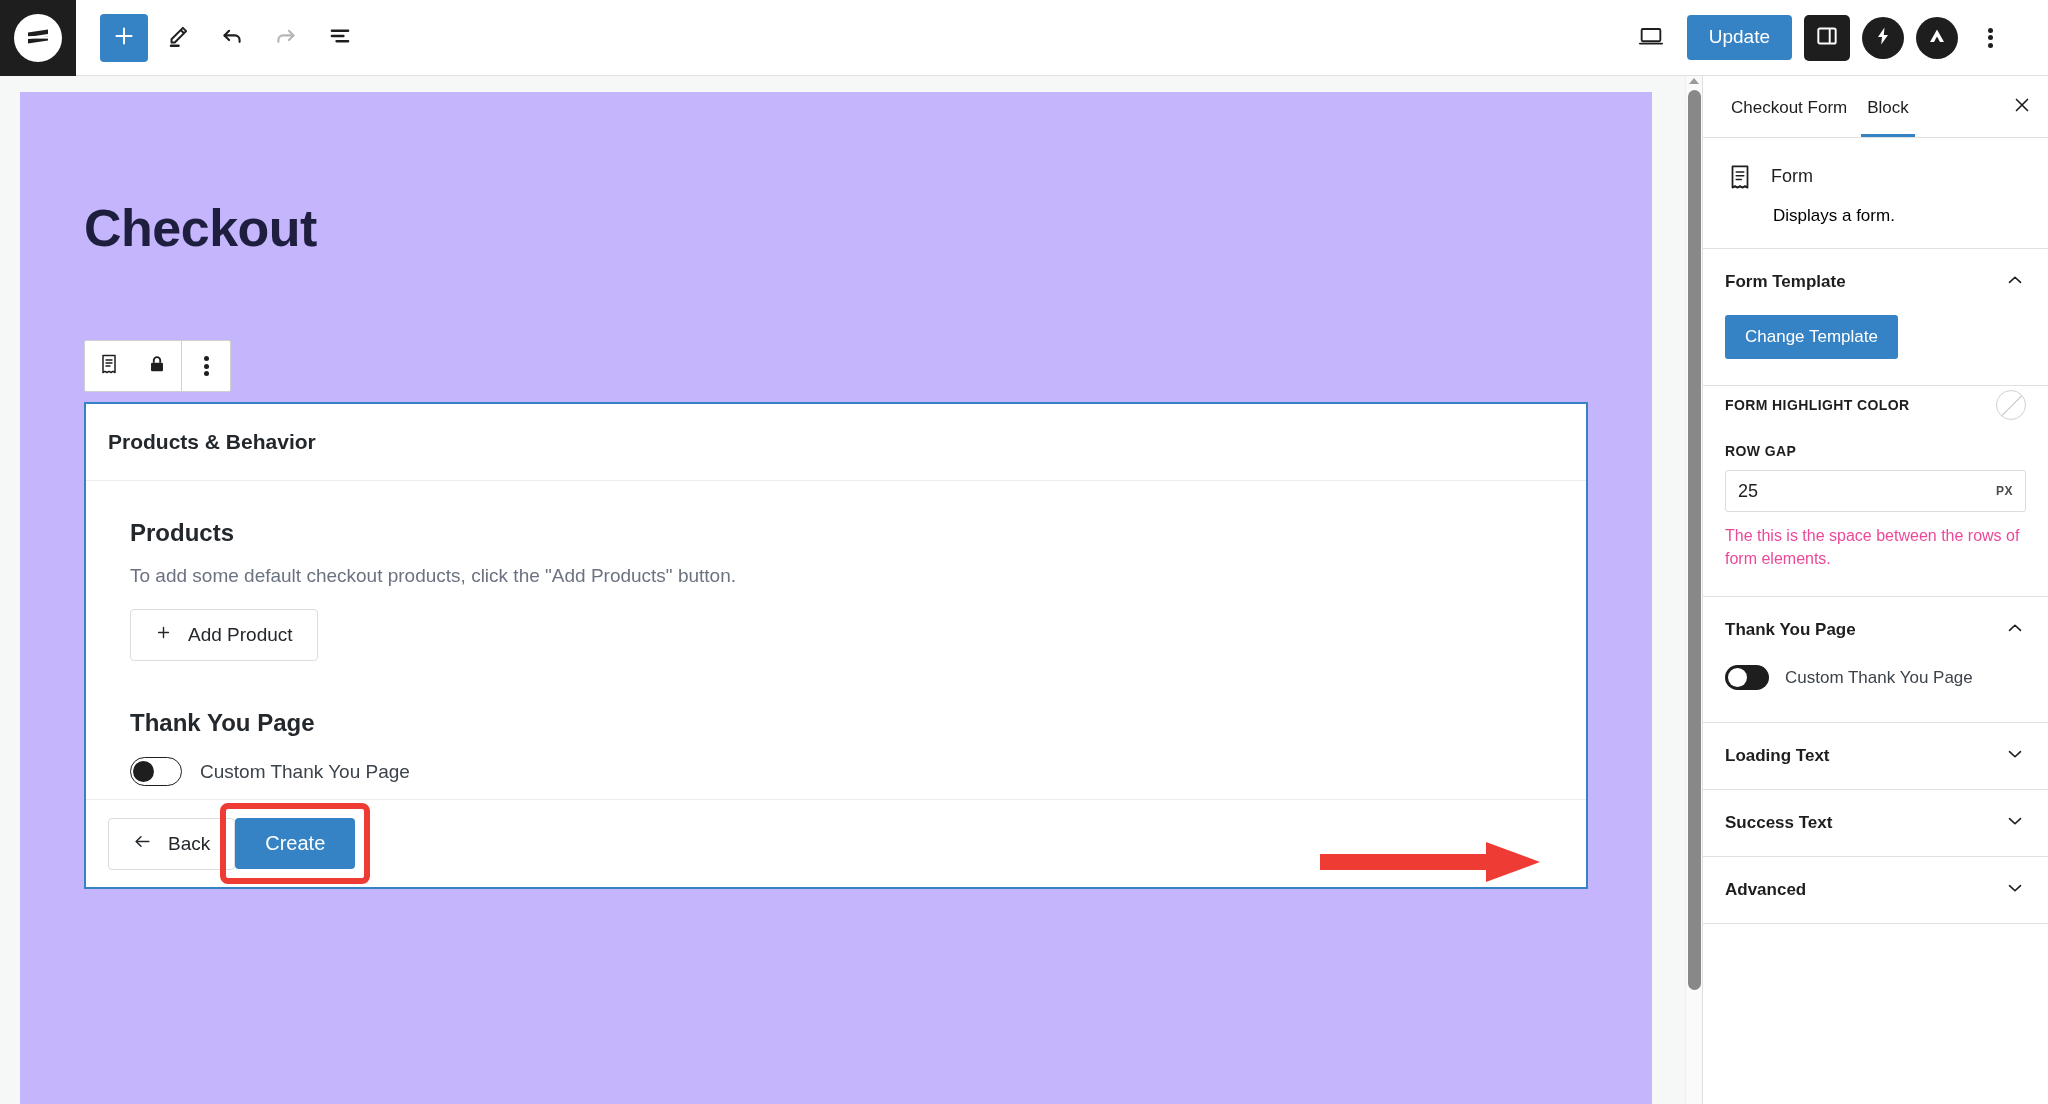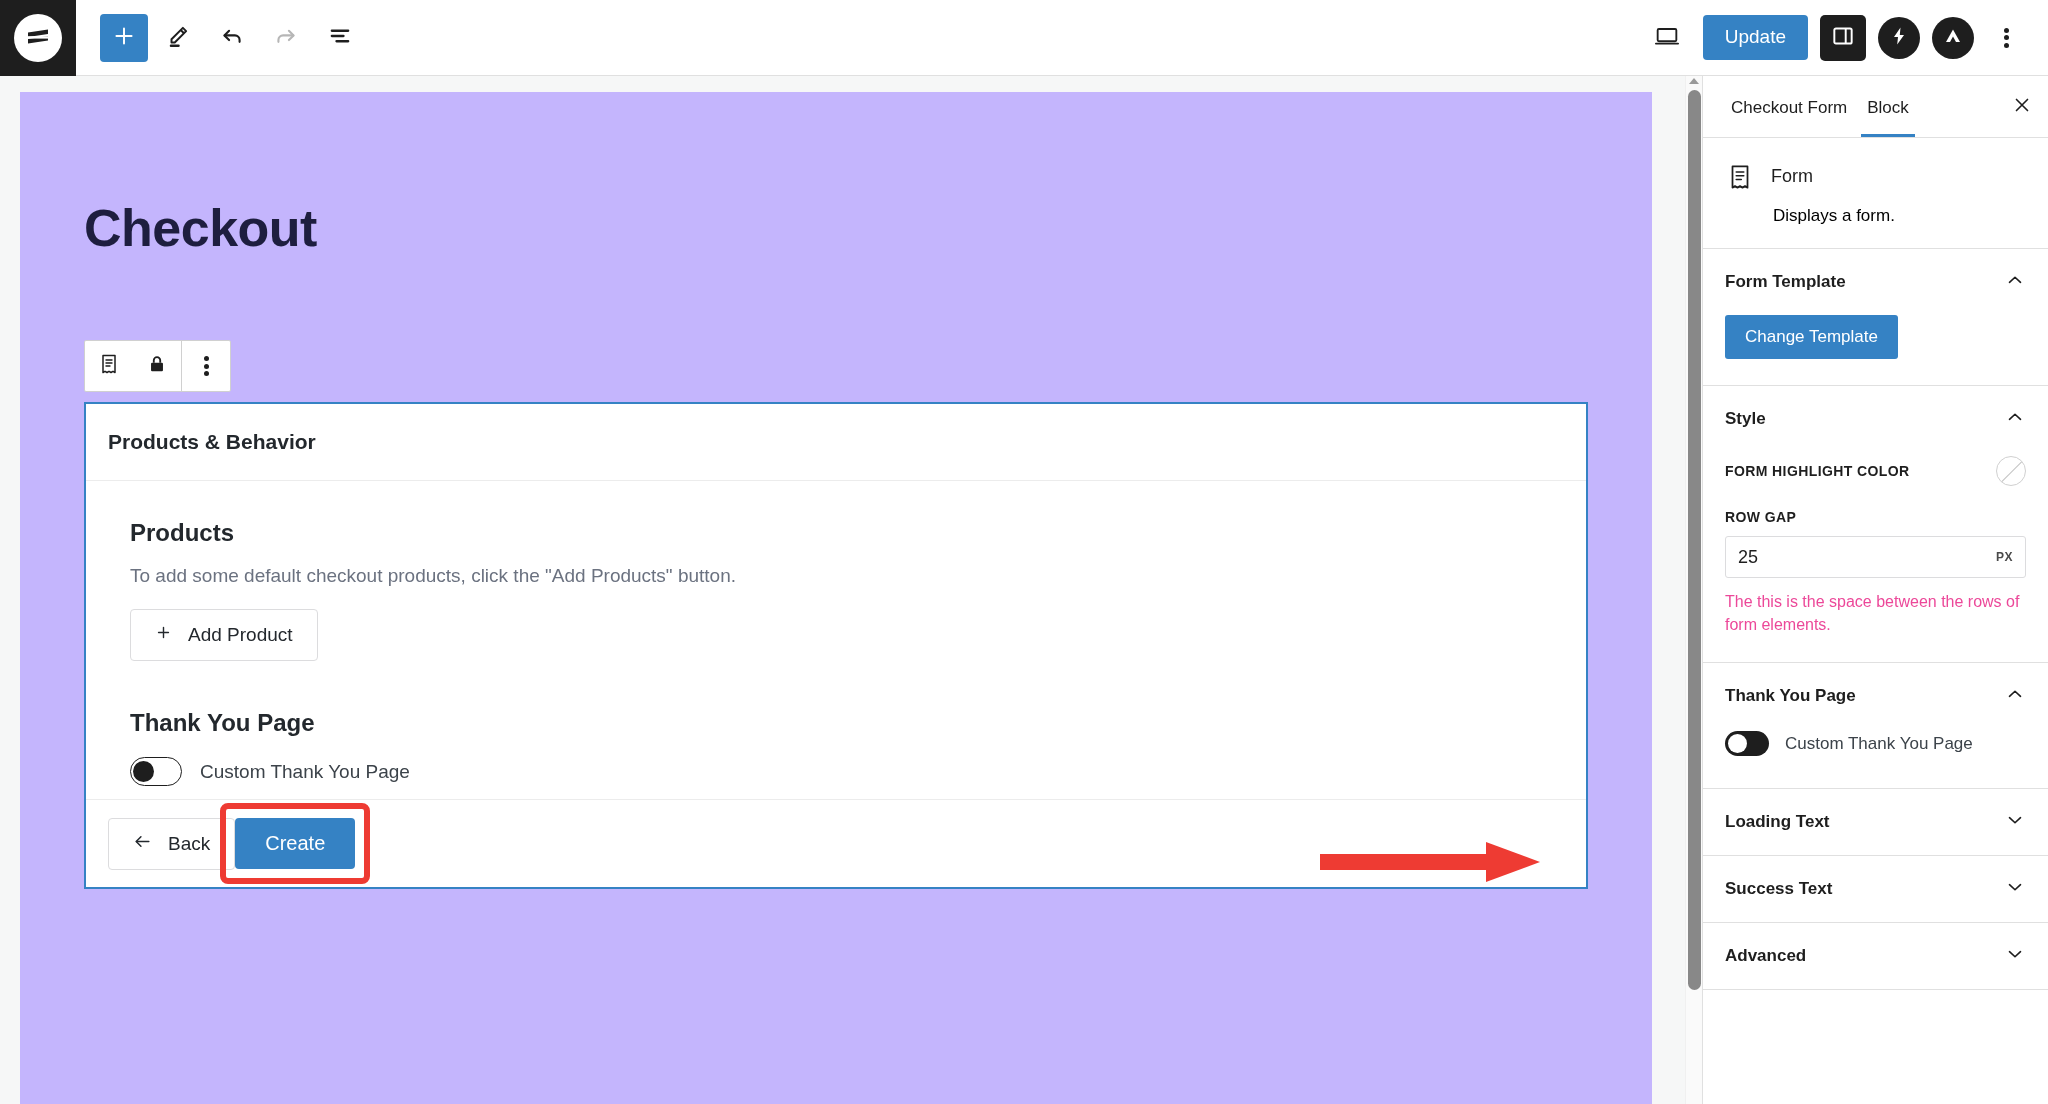--- a/index.html
+++ b/index.html
@@ -26,21 +26,21 @@
     background: #ffffff; display: flex; align-items: center; justify-content: center;
   }
   .toolbar-left { display: flex; align-items: center; gap: 6px; padding-left: 24px; }
   .tb-btn {
     width: 48px; height: 48px; border-radius: 3px;
     display: flex; align-items: center; justify-content: center;
     background: transparent; border: none; cursor: pointer;
   }
   .tb-btn.primary-add { background: #3582c4; border-radius: 4px; }
   .toolbar-right {
-    margin-left: auto; display: flex; align-items: center; gap: 12px; padding-right: 22px;
+    margin-left: auto; display: flex; align-items: center; gap: 12px; padding-right: 38px;
   }
   .update-btn {
     background: #3582c4; color: #ffffff; border: none; border-radius: 4px;
     font-size: 19px; font-family: "Liberation Sans", sans-serif;
     padding: 11px 22px; cursor: pointer; line-height: 1.2;
   }
   .sq-btn {
     width: 46px; height: 46px; background: #1e1e1e; border-radius: 5px;
     display: flex; align-items: center; justify-content: center; cursor: pointer;
   }
@@ -458,28 +458,20 @@
             <path d="M6 14.5l6-5.5 6 5.5" fill="none" stroke="#1e1e1e" stroke-width="1.8" stroke-linecap="round" stroke-linejoin="round"></path>
           </svg>
         </span>
       </div>
       <div class="panel-body">
         <button class="change-template-btn">Change Template</button>
       </div>
     </div>
 
     <div class="panel">
-      <div class="panel-head">
-        <span class="panel-title">Style</span>
-        <span class="chev">
-          <svg width="22" height="22" viewBox="0 0 24 24" aria-hidden="true">
-            <path d="M6 14.5l6-5.5 6 5.5" fill="none" stroke="#1e1e1e" stroke-width="1.8" stroke-linecap="round" stroke-linejoin="round"></path>
-          </svg>
-        </span>
-      </div>
       <div class="panel-body">
         <div class="color-row">
           <span class="field-label">FORM HIGHLIGHT COLOR</span>
           <span class="swatch"></span>
         </div>
 
         <div class="gap-field">
           <span class="field-label">ROW GAP</span>
           <div class="num-input-wrap">
             <input class="num-input" type="text" value="25" style="">

